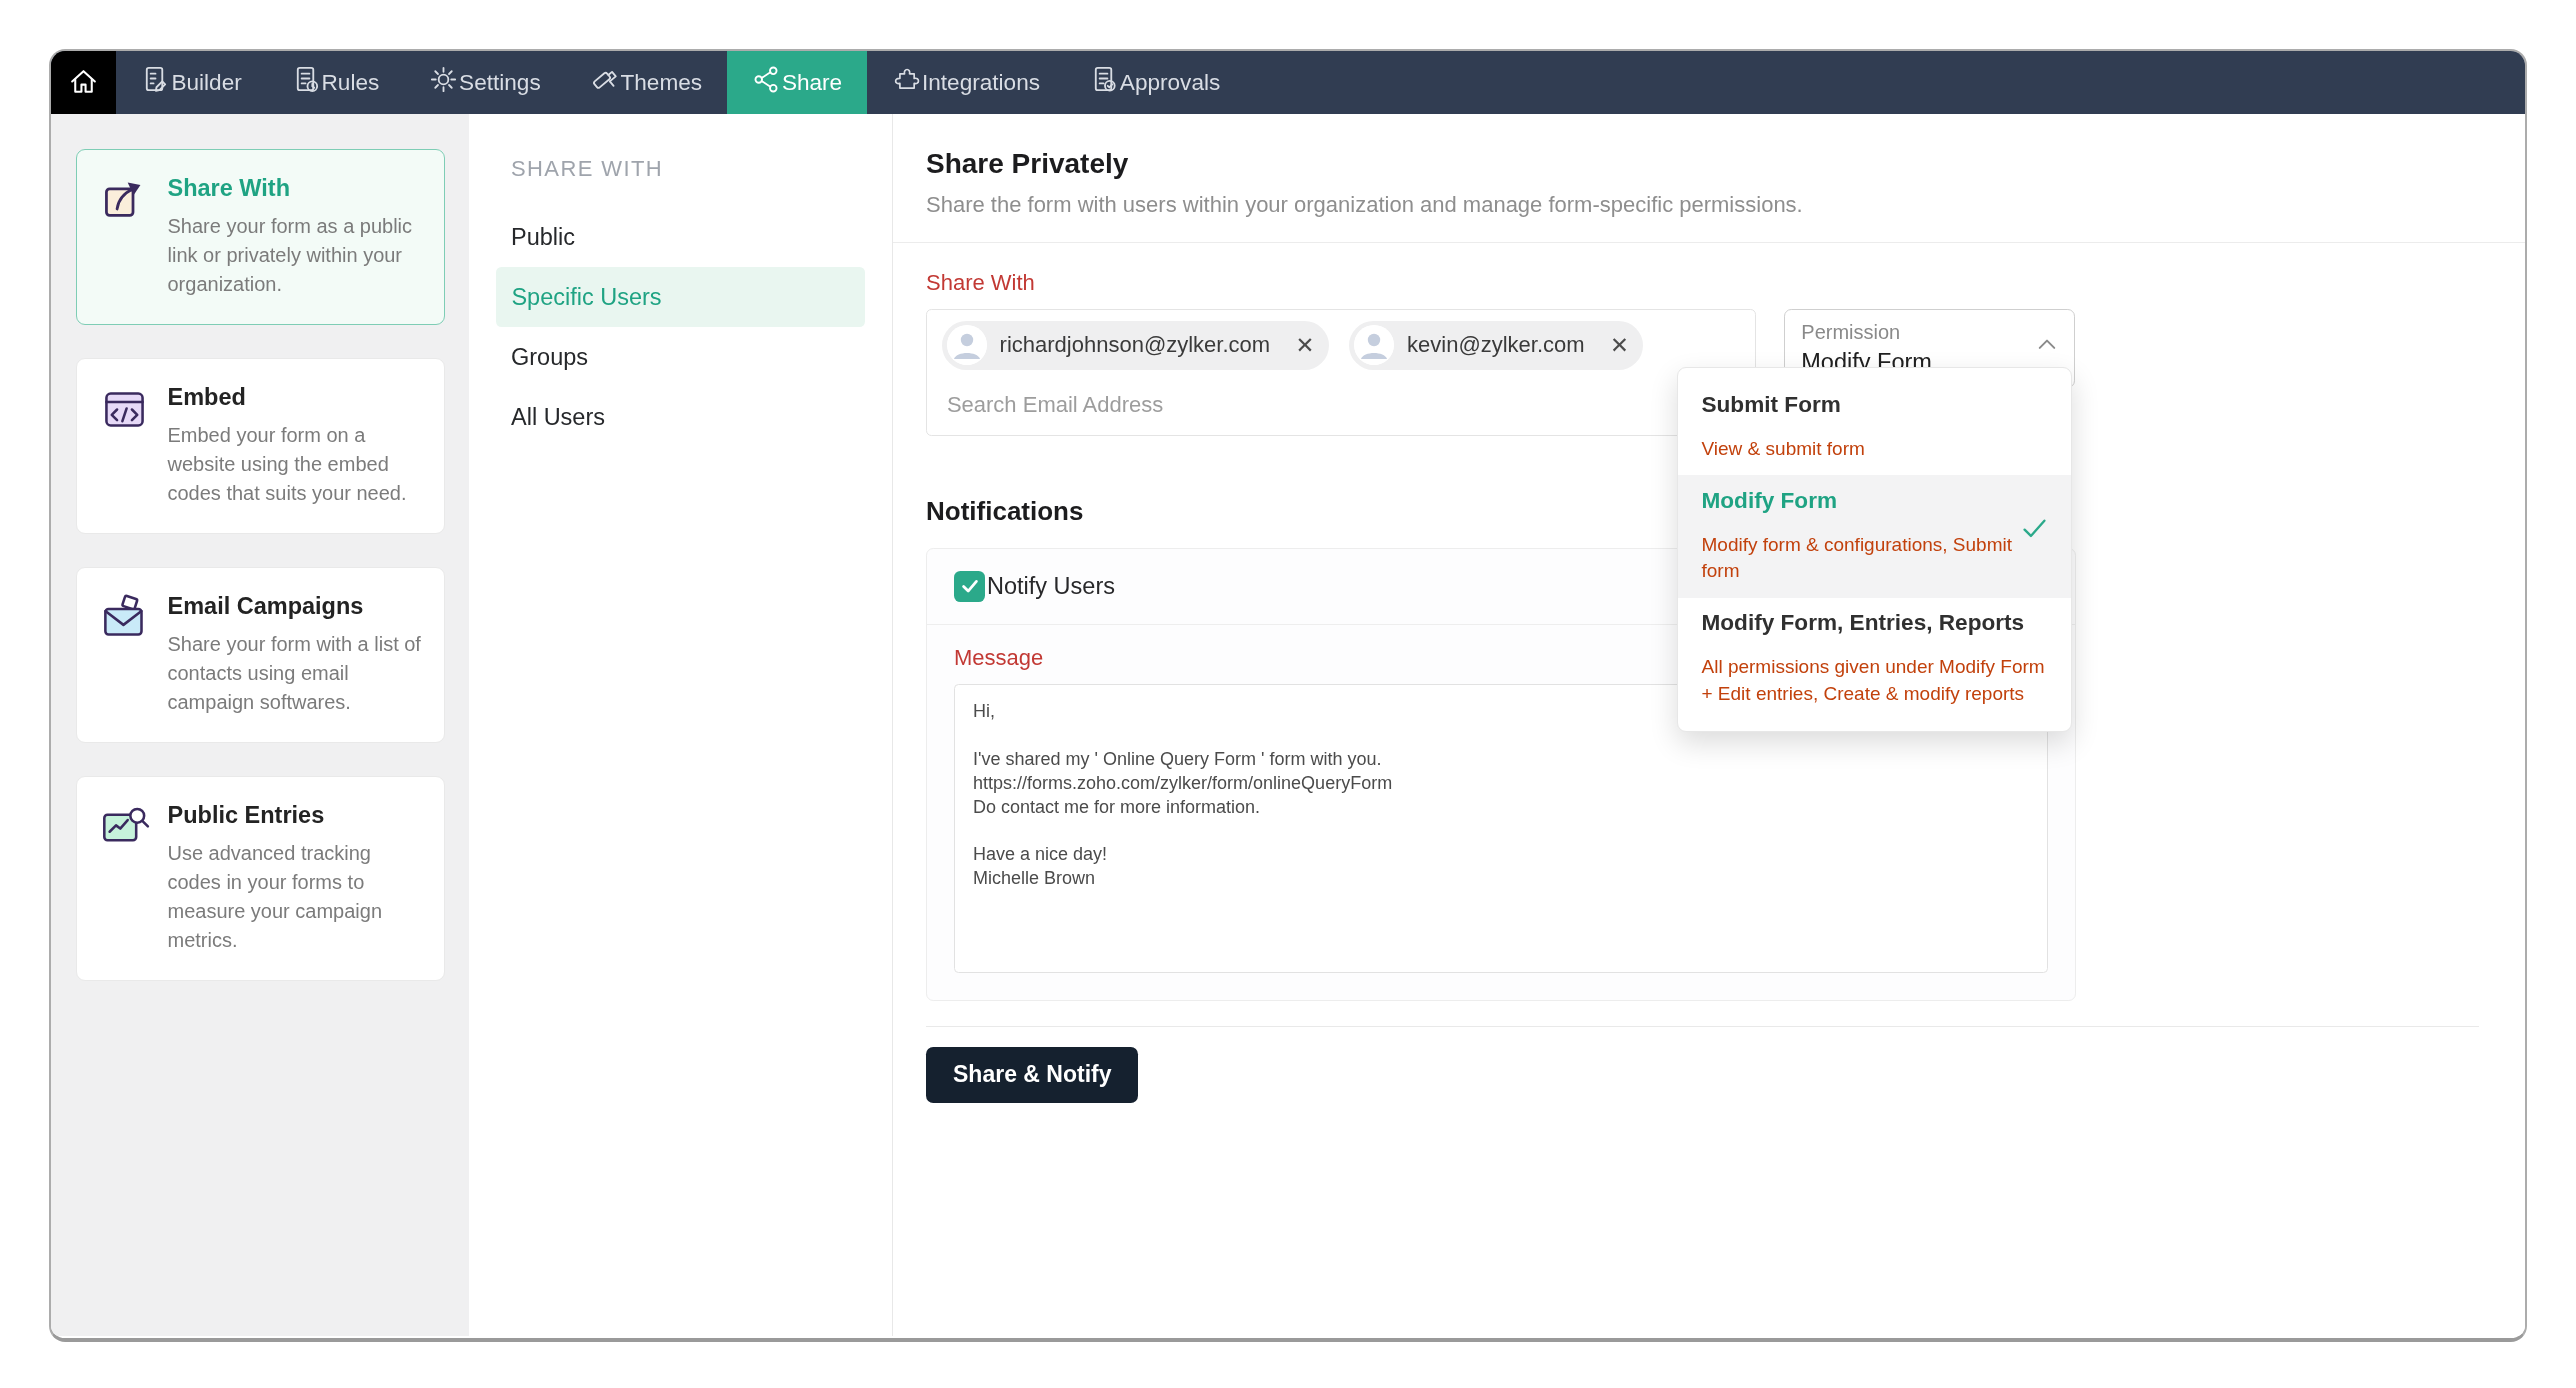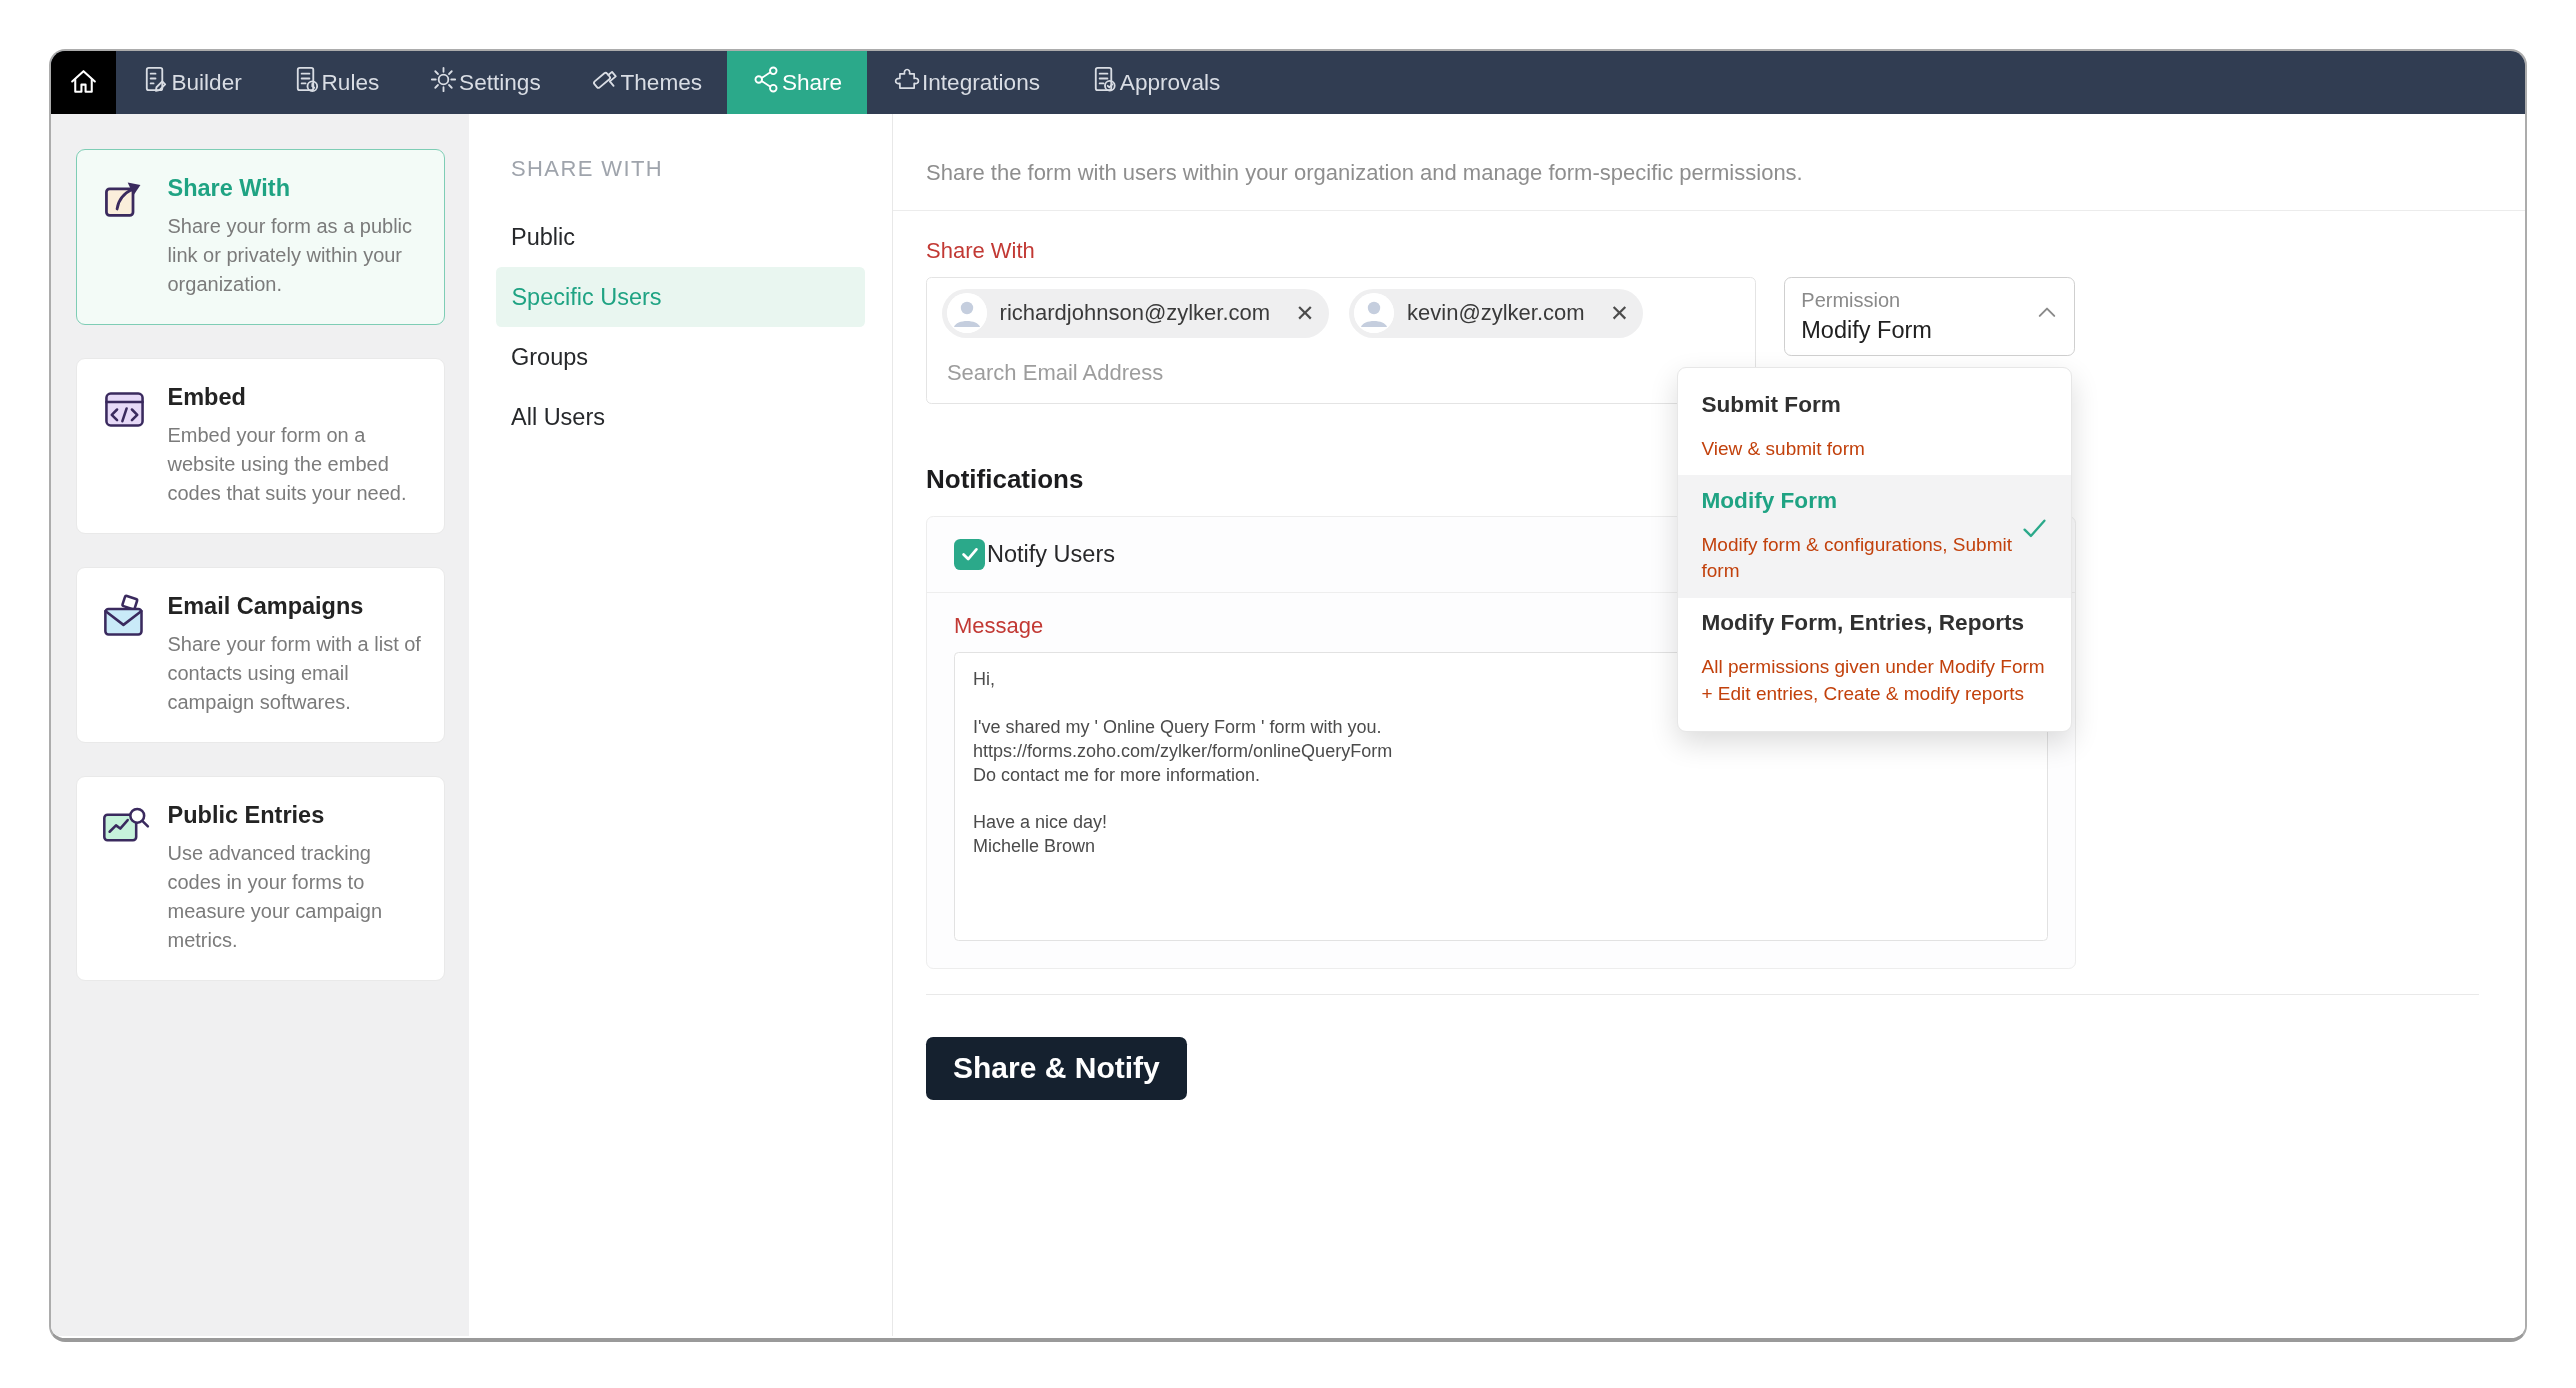--- a/index.html
+++ b/index.html
@@ -63,21 +63,21 @@
 
   .notif-heading{ margin-top:60px; font-size:26px; font-weight:700; color:#1C1C1E; }
   .panel{ margin-top:21px; width:1150px; border:1.8px solid #EDEDED; border-radius:7.2px; background:#FDFDFE; }
   .check-row{ padding:22px 27px; display:flex; align-items:center; gap:2px; font-size:23.5px; color:#28282A; }
   .checkbox{ width:31px; height:31px; background:#2BA98A; border-radius:6.3px; display:flex; align-items:center; justify-content:center; cursor:pointer; flex:none; }
   .panel-divider{ height:0.9px; background:#EEEEEE; }
   .msg-area{ padding:20px 27px 27px 27px; }
   .msg-text{ margin-top:13.6px; width:100%; height:289px; border:1.8px solid #E2E2E2; border-radius:4.5px; padding:14.5px 18px;
              font-size:18px; color:#4B4B4B; line-height:1.33; resize:none; outline:none; font-family:inherit; background:#fff; display:block; }
   .long-divider{ margin-top:24.4px; height:0.9px; background:#E9E9E9; }
-  .notify-btn{ margin-top:42px; background:#15212F; color:#fff; border:none; border-radius:7.2px; font-size:30px; font-weight:700;
+  .notify-btn{ margin-top:20px; background:#15212F; color:#fff; border:none; border-radius:7.2px; font-size:23px; font-weight:700;
                padding:14.5px 27px; font-family:inherit; cursor:pointer; }
 
   
   .dropdown{ position:absolute; left:784px; top:253px; width:395px; background:#fff; border:0.9px solid #E7E7E7; border-radius:9px;
              box-shadow:0 11px 29px rgba(0,0,0,.14); padding:11px 0; z-index:50; }
   .opt{ padding:12.7px 23.5px; position:relative; cursor:pointer; }
   .opt .o-title{ font-size:22.6px; font-weight:700; color:#303030; }
   .opt .o-desc{ margin-top:18px; font-size:19px; color:#c2410c; line-height:1.4; max-width:362px; }
   .opt.selected{ background:#F3F3F4; }
   .opt.selected .o-title{ color:#1FA383; }
@@ -237,20 +237,21 @@
       <div class="mid-list">
         <div class="mid-item">Public</div>
         <div class="mid-item active">Specific Users</div>
         <div class="mid-item">Groups</div>
         <div class="mid-item">All Users</div>
       </div>
     </div>
 
     <main class="main">
       <div class="main-header">
+        <div class="page-title">Share Privately</div>
         <div class="page-subtitle">Share the form with users within your organization and manage form-specific permissions.</div>
       </div>
 
       <div class="main-body">
         <div class="red-label mt-sharewith">Share With</div>
 
         <div class="share-row">
           <div class="chipbox">
             <div class="chips">
               <div class="chip">

